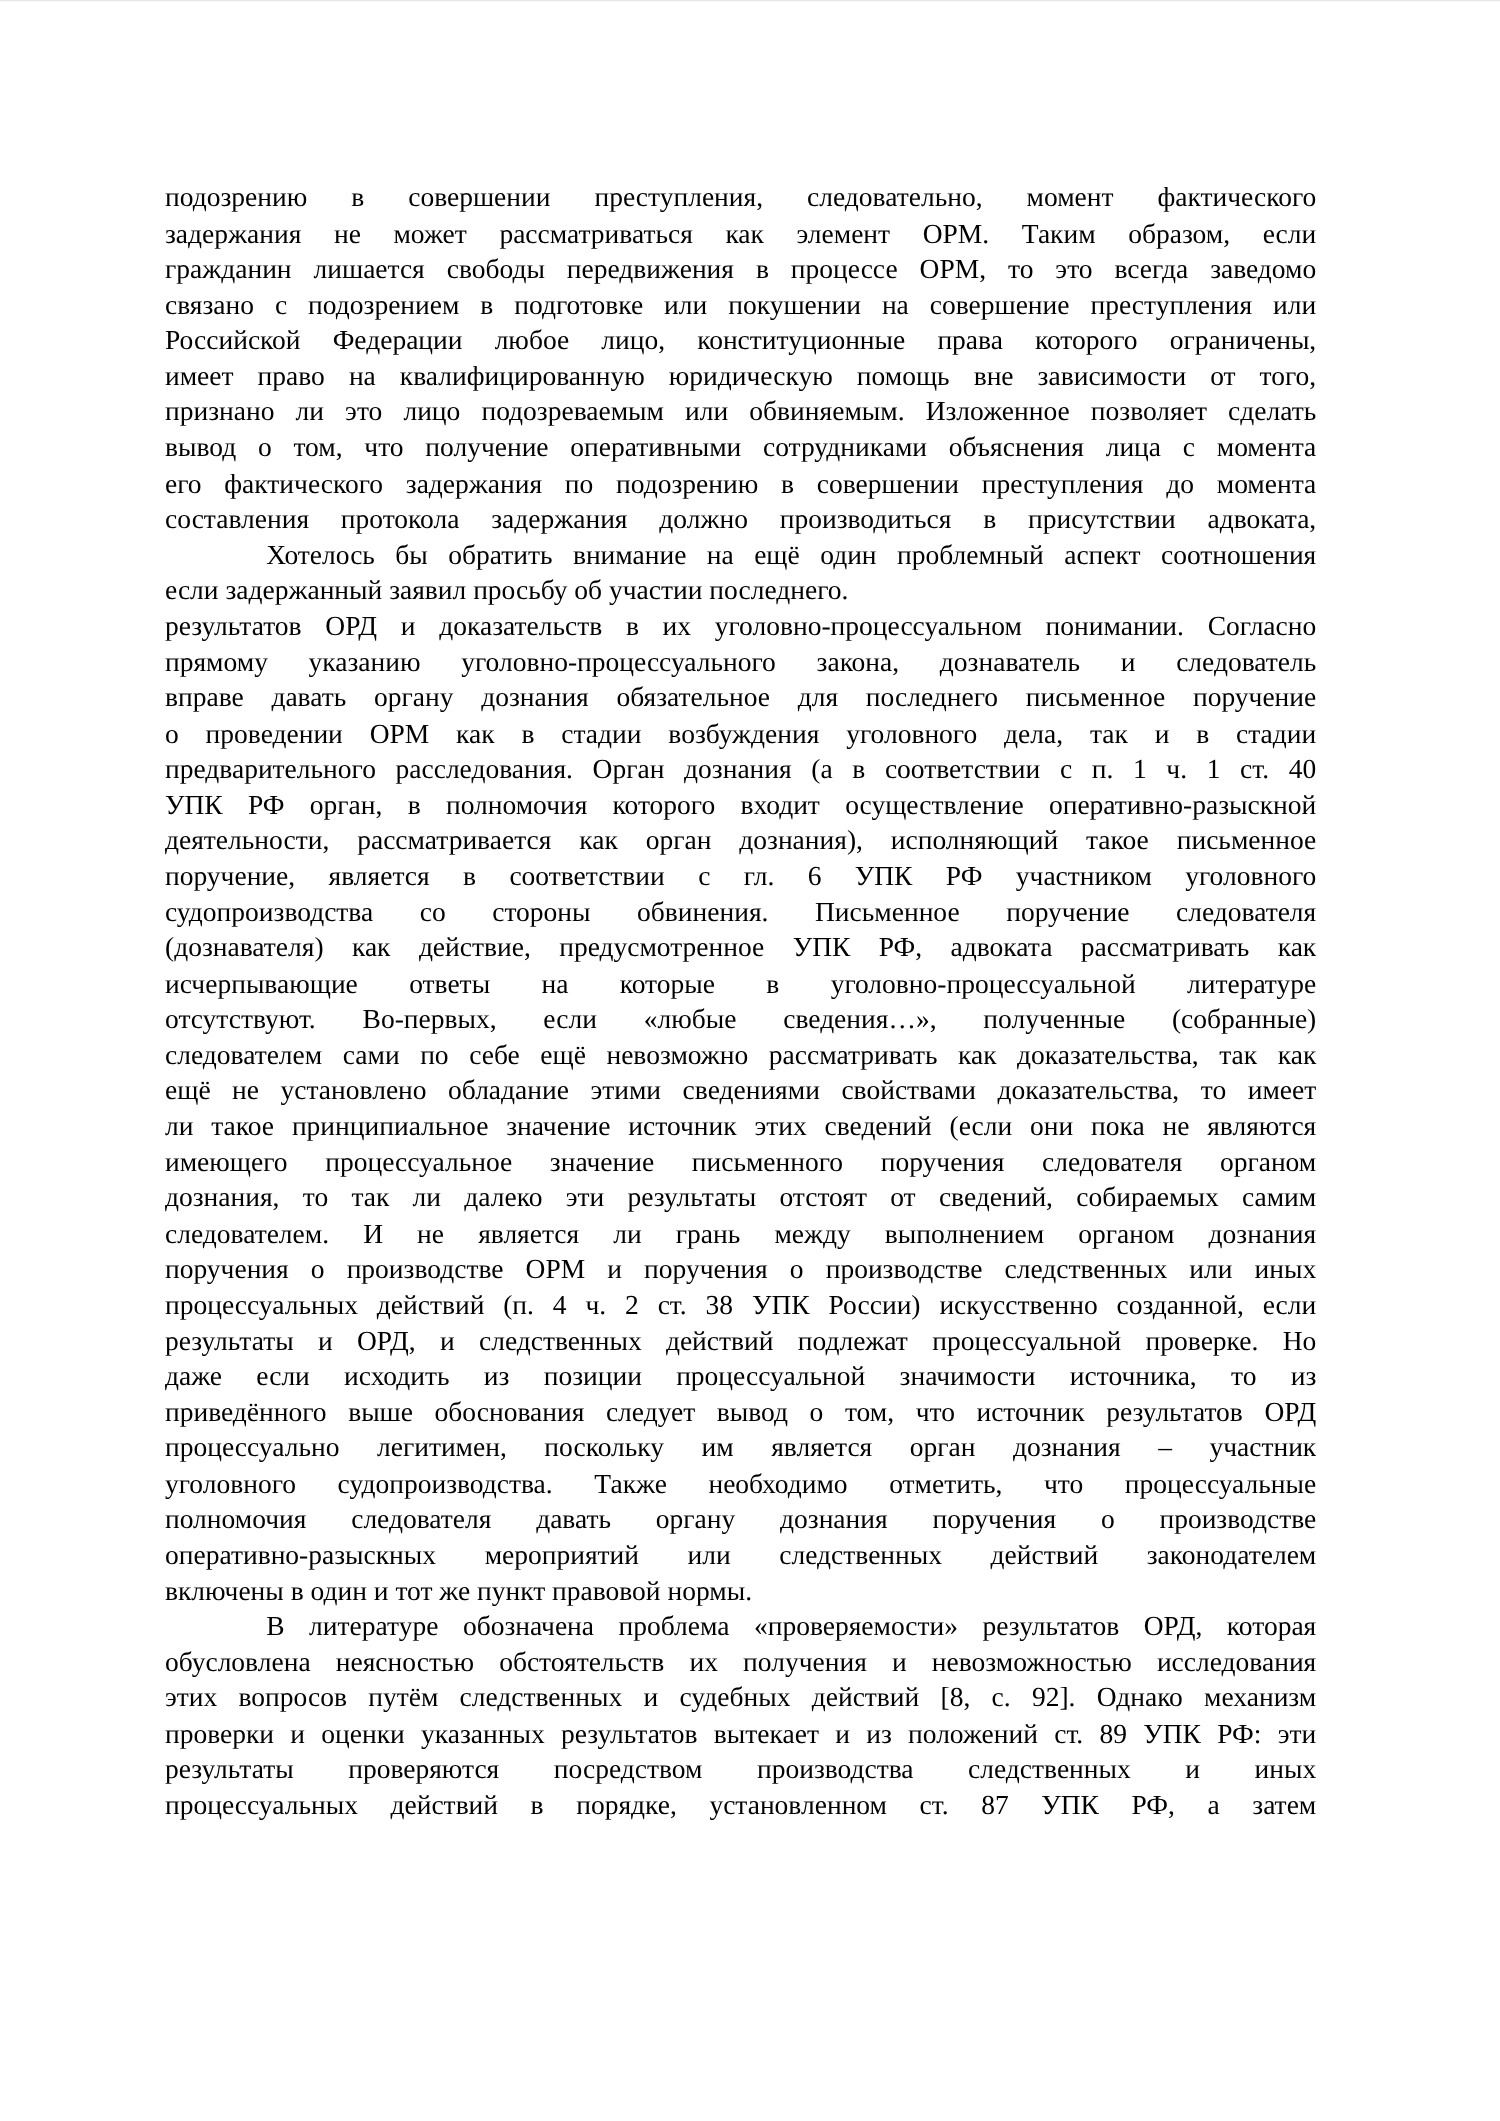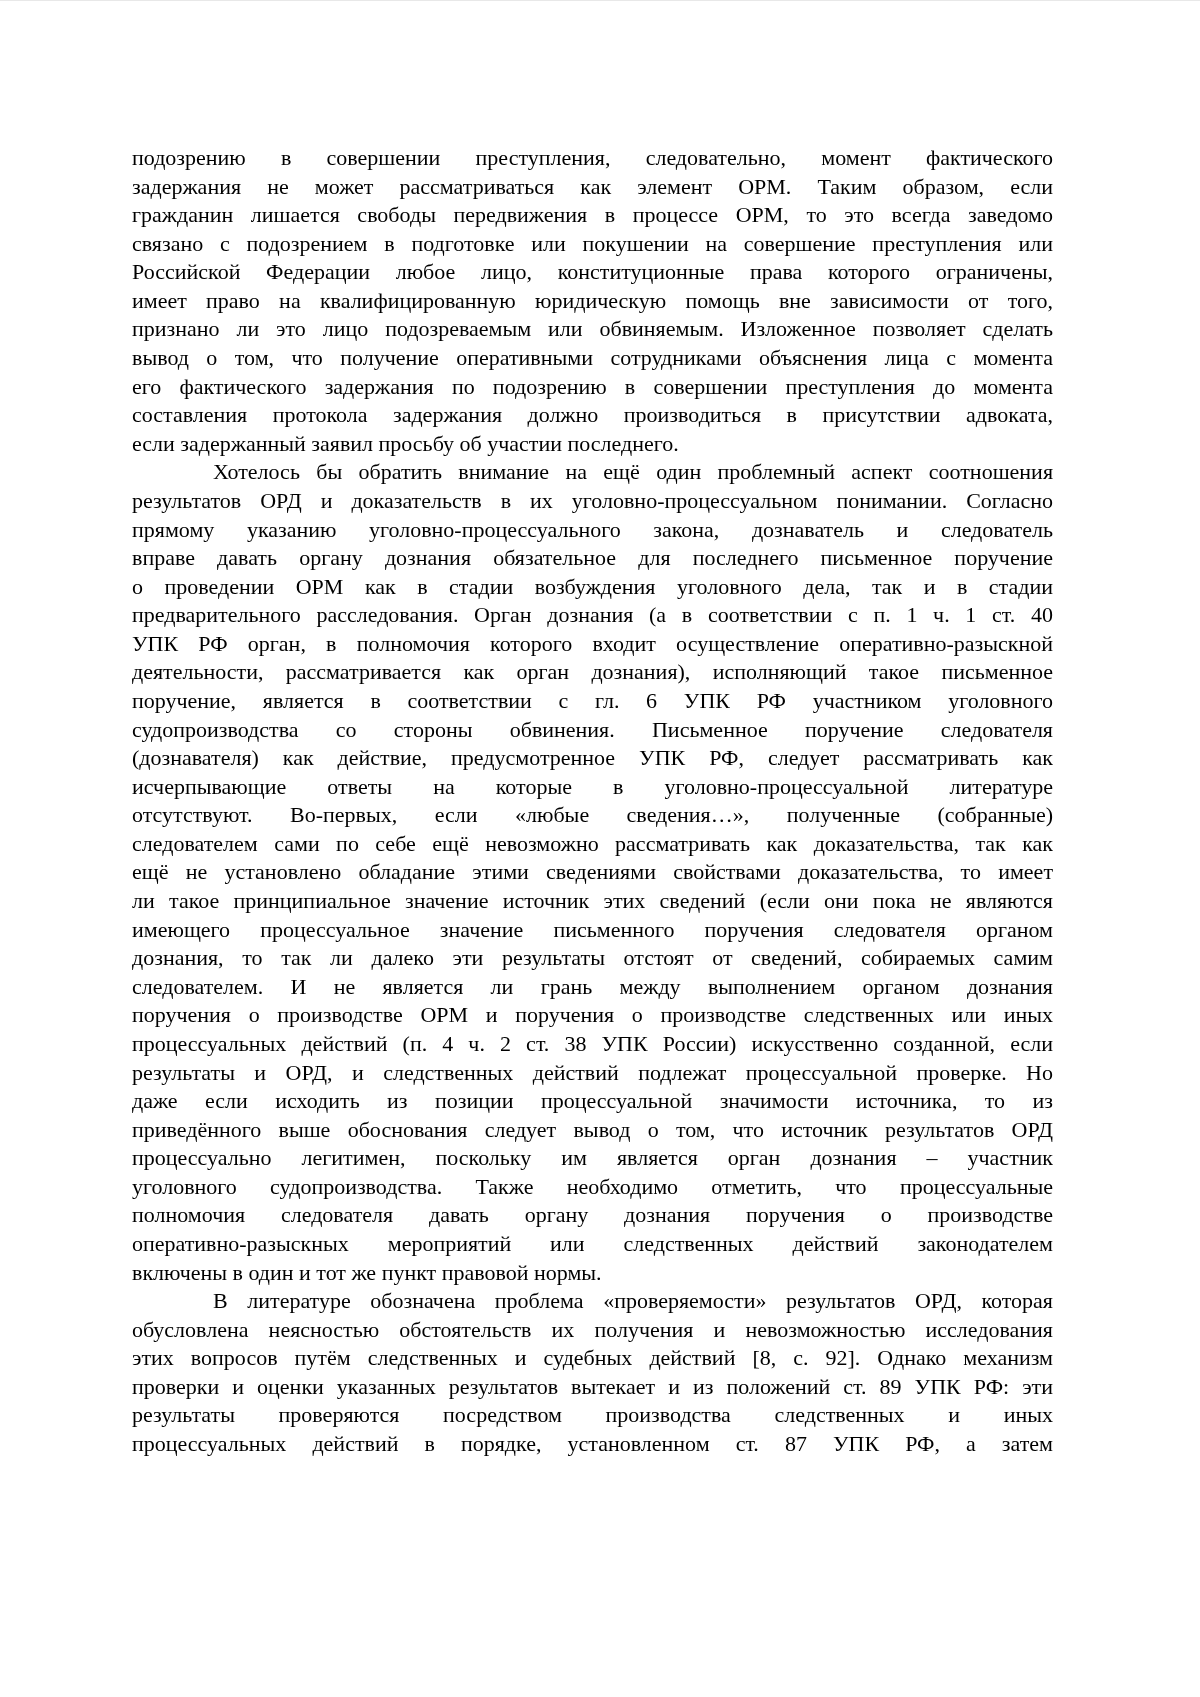--- a/index.html
+++ b/index.html
@@ -51,32 +51,32 @@
   <p class="line">подозрению в совершении преступления, следовательно, момент фактического</p>
       <p class="line">задержания не может рассматриваться как элемент ОРМ. Таким образом, если</p>
       <p class="line">гражданин лишается свободы передвижения в процессе ОРМ, то это всегда заведомо</p>
       <p class="line">связано с подозрением в подготовке или покушении на совершение преступления или</p>
       <p class="line">Российской Федерации любое лицо, конституционные права которого ограничены,</p>
       <p class="line">имеет право на квалифицированную юридическую помощь вне зависимости от того,</p>
       <p class="line">признано ли это лицо подозреваемым или обвиняемым. Изложенное позволяет сделать</p>
       <p class="line">вывод о том, что получение оперативными сотрудниками объяснения лица с момента</p>
       <p class="line">его фактического задержания по подозрению в совершении преступления до момента</p>
       <p class="line">составления протокола задержания должно производиться в присутствии адвоката,</p>
+      <p class="line indent">Хотелось бы обратить внимание на ещё один проблемный аспект соотношения</p>
       <p class="line last-left">если задержанный заявил просьбу об участии последнего.</p>
-      <p class="line indent">Хотелось бы обратить внимание на ещё один проблемный аспект соотношения</p>
       <p class="line">результатов ОРД и доказательств в их уголовно-процессуальном понимании. Согласно</p>
       <p class="line">прямому указанию уголовно-процессуального закона, дознаватель и следователь</p>
       <p class="line">вправе давать органу дознания обязательное для последнего письменное поручение</p>
       <p class="line">о проведении ОРМ как в стадии возбуждения уголовного дела, так и в стадии</p>
       <p class="line">предварительного расследования. Орган дознания (а в соответствии с п. 1 ч. 1 ст. 40</p>
       <p class="line">УПК РФ орган, в полномочия которого входит осуществление оперативно-разыскной</p>
       <p class="line">деятельности, рассматривается как орган дознания), исполняющий такое письменное</p>
       <p class="line">поручение, является в соответствии с гл. 6 УПК РФ участником уголовного</p>
       <p class="line">судопроизводства со стороны обвинения. Письменное поручение следователя</p>
-      <p class="line">(дознавателя) как действие, предусмотренное УПК РФ, следует рассматривать как</p>
+      <p class="line">(дознавателя) как действие, предусмотренное УПК РФ, адвоката рассматривать как</p>
       <p class="line">исчерпывающие ответы на которые в уголовно-процессуальной литературе</p>
       <p class="line">отсутствуют. Во-первых, если «любые сведения…», полученные (собранные)</p>
       <p class="line">следователем сами по себе ещё невозможно рассматривать как доказательства, так как</p>
       <p class="line">ещё не установлено обладание этими сведениями свойствами доказательства, то имеет</p>
       <p class="line">ли такое принципиальное значение источник этих сведений (если они пока не являются</p>
       <p class="line">имеющего процессуальное значение письменного поручения следователя органом</p>
       <p class="line">дознания, то так ли далеко эти результаты отстоят от сведений, собираемых самим</p>
       <p class="line">следователем. И не является ли грань между выполнением органом дознания</p>
       <p class="line">поручения о производстве ОРМ и поручения о производстве следственных или иных</p>
       <p class="line">процессуальных действий (п. 4 ч. 2 ст. 38 УПК России) искусственно созданной, если</p>

